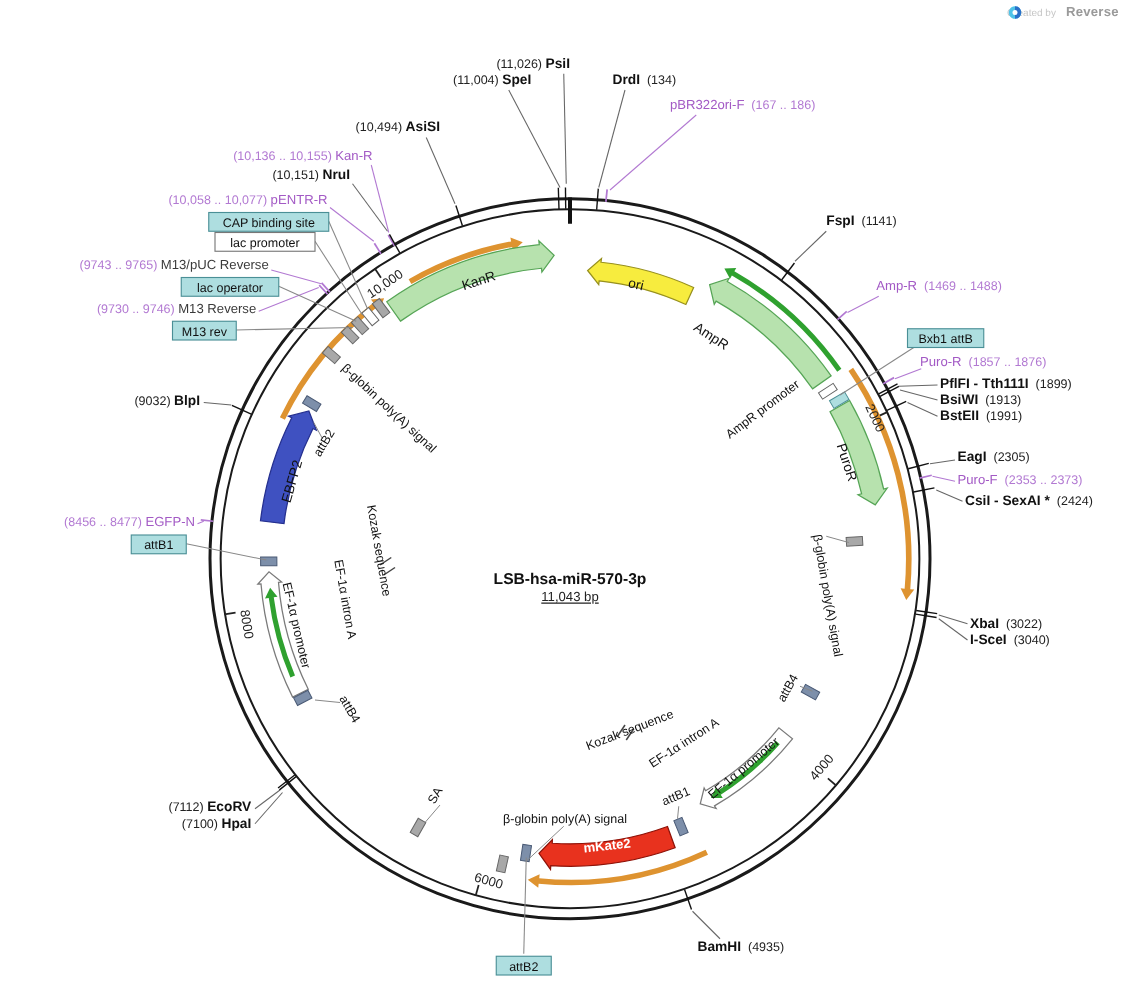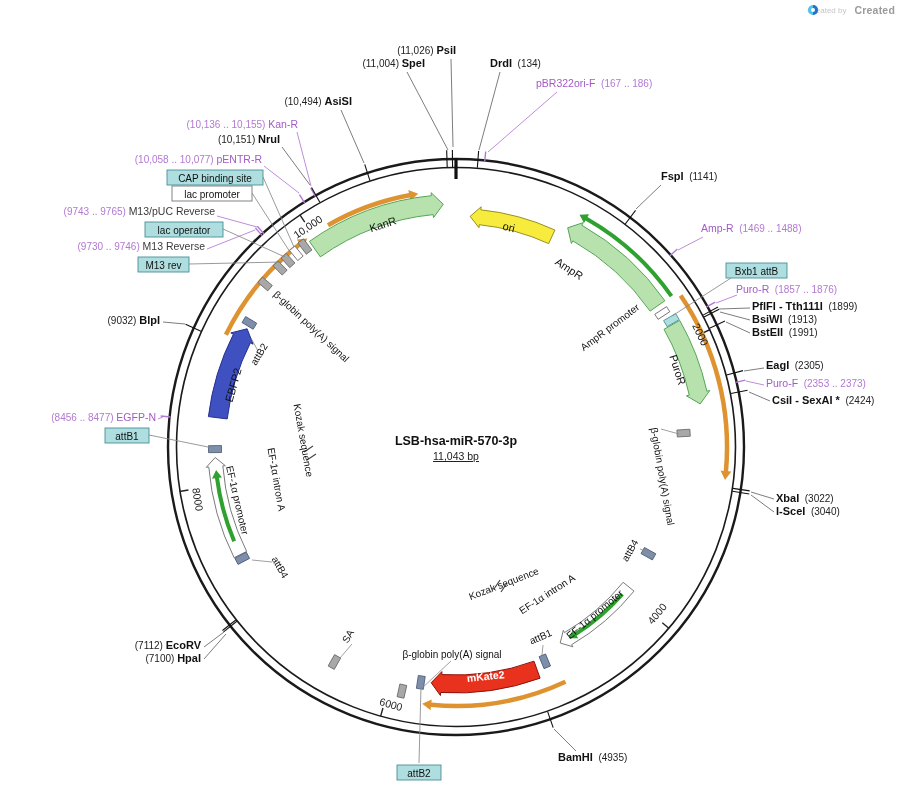--- a/index.html
+++ b/index.html
@@ -10,21 +10,21 @@
   .k-e{font-weight:bold;fill:#111;font-size:11px;}
   .k-p{fill:#222;font-size:10px;}
   .k-m{fill:#A35AC5;font-size:10.5px;}
   .k-r{fill:#B279D2;font-size:10px;}
   .k-d{fill:#3a3a3a;font-size:10.5px;}
   .flab{font-size:11px;fill:#111;}
   .flab-s{font-size:10px;fill:#111;}
   .flab-w{font-size:10.5px;fill:#ffffff;font-weight:bold;}
   .scale{font-size:10.5px;fill:#222;}
   .boxlab{font-size:10px;fill:#111;}
-  .center-label{position:absolute;left:336px;top:434px;width:240px;text-align:center;}
+  .center-label{position:absolute;left:336px;top:456px;width:240px;text-align:center;}
   .pname{font-weight:bold;font-size:12.5px;color:#111;}
   .psize{font-size:10.5px;color:#222;margin-top:2px;text-decoration:underline;}
   .credit{position:absolute;top:4px;right:8px;display:flex;align-items:center;gap:4px;}
   .created-by{color:#c6c6c6;font-size:8px;}
   .brand{color:#9a9a9a;font-size:10.5px;font-weight:bold;letter-spacing:.2px;}
 </style>
 </head>
 <body>
 
 <div class="page">
@@ -211,15 +211,15 @@
   </div>
   <div class="credit">
     <span class="created-by">Created by</span>
     <span class="logo">
       <svg width="12" height="12" viewBox="0 0 12 12">
         <path d="M6 1a5 5 0 1 0 .01 0" fill="#4FC3E8"></path>
         <path d="M6 1a5 5 0 0 1 0 10z" fill="#2B6FC8"></path>
         <circle cx="6" cy="6" r="2" fill="#ffffff"></circle>
       </svg>
     </span>
-    <span class="brand">Created</span>
+    <span class="brand">Reverse</span>
   </div>
 </div>
 
 </body></html>

